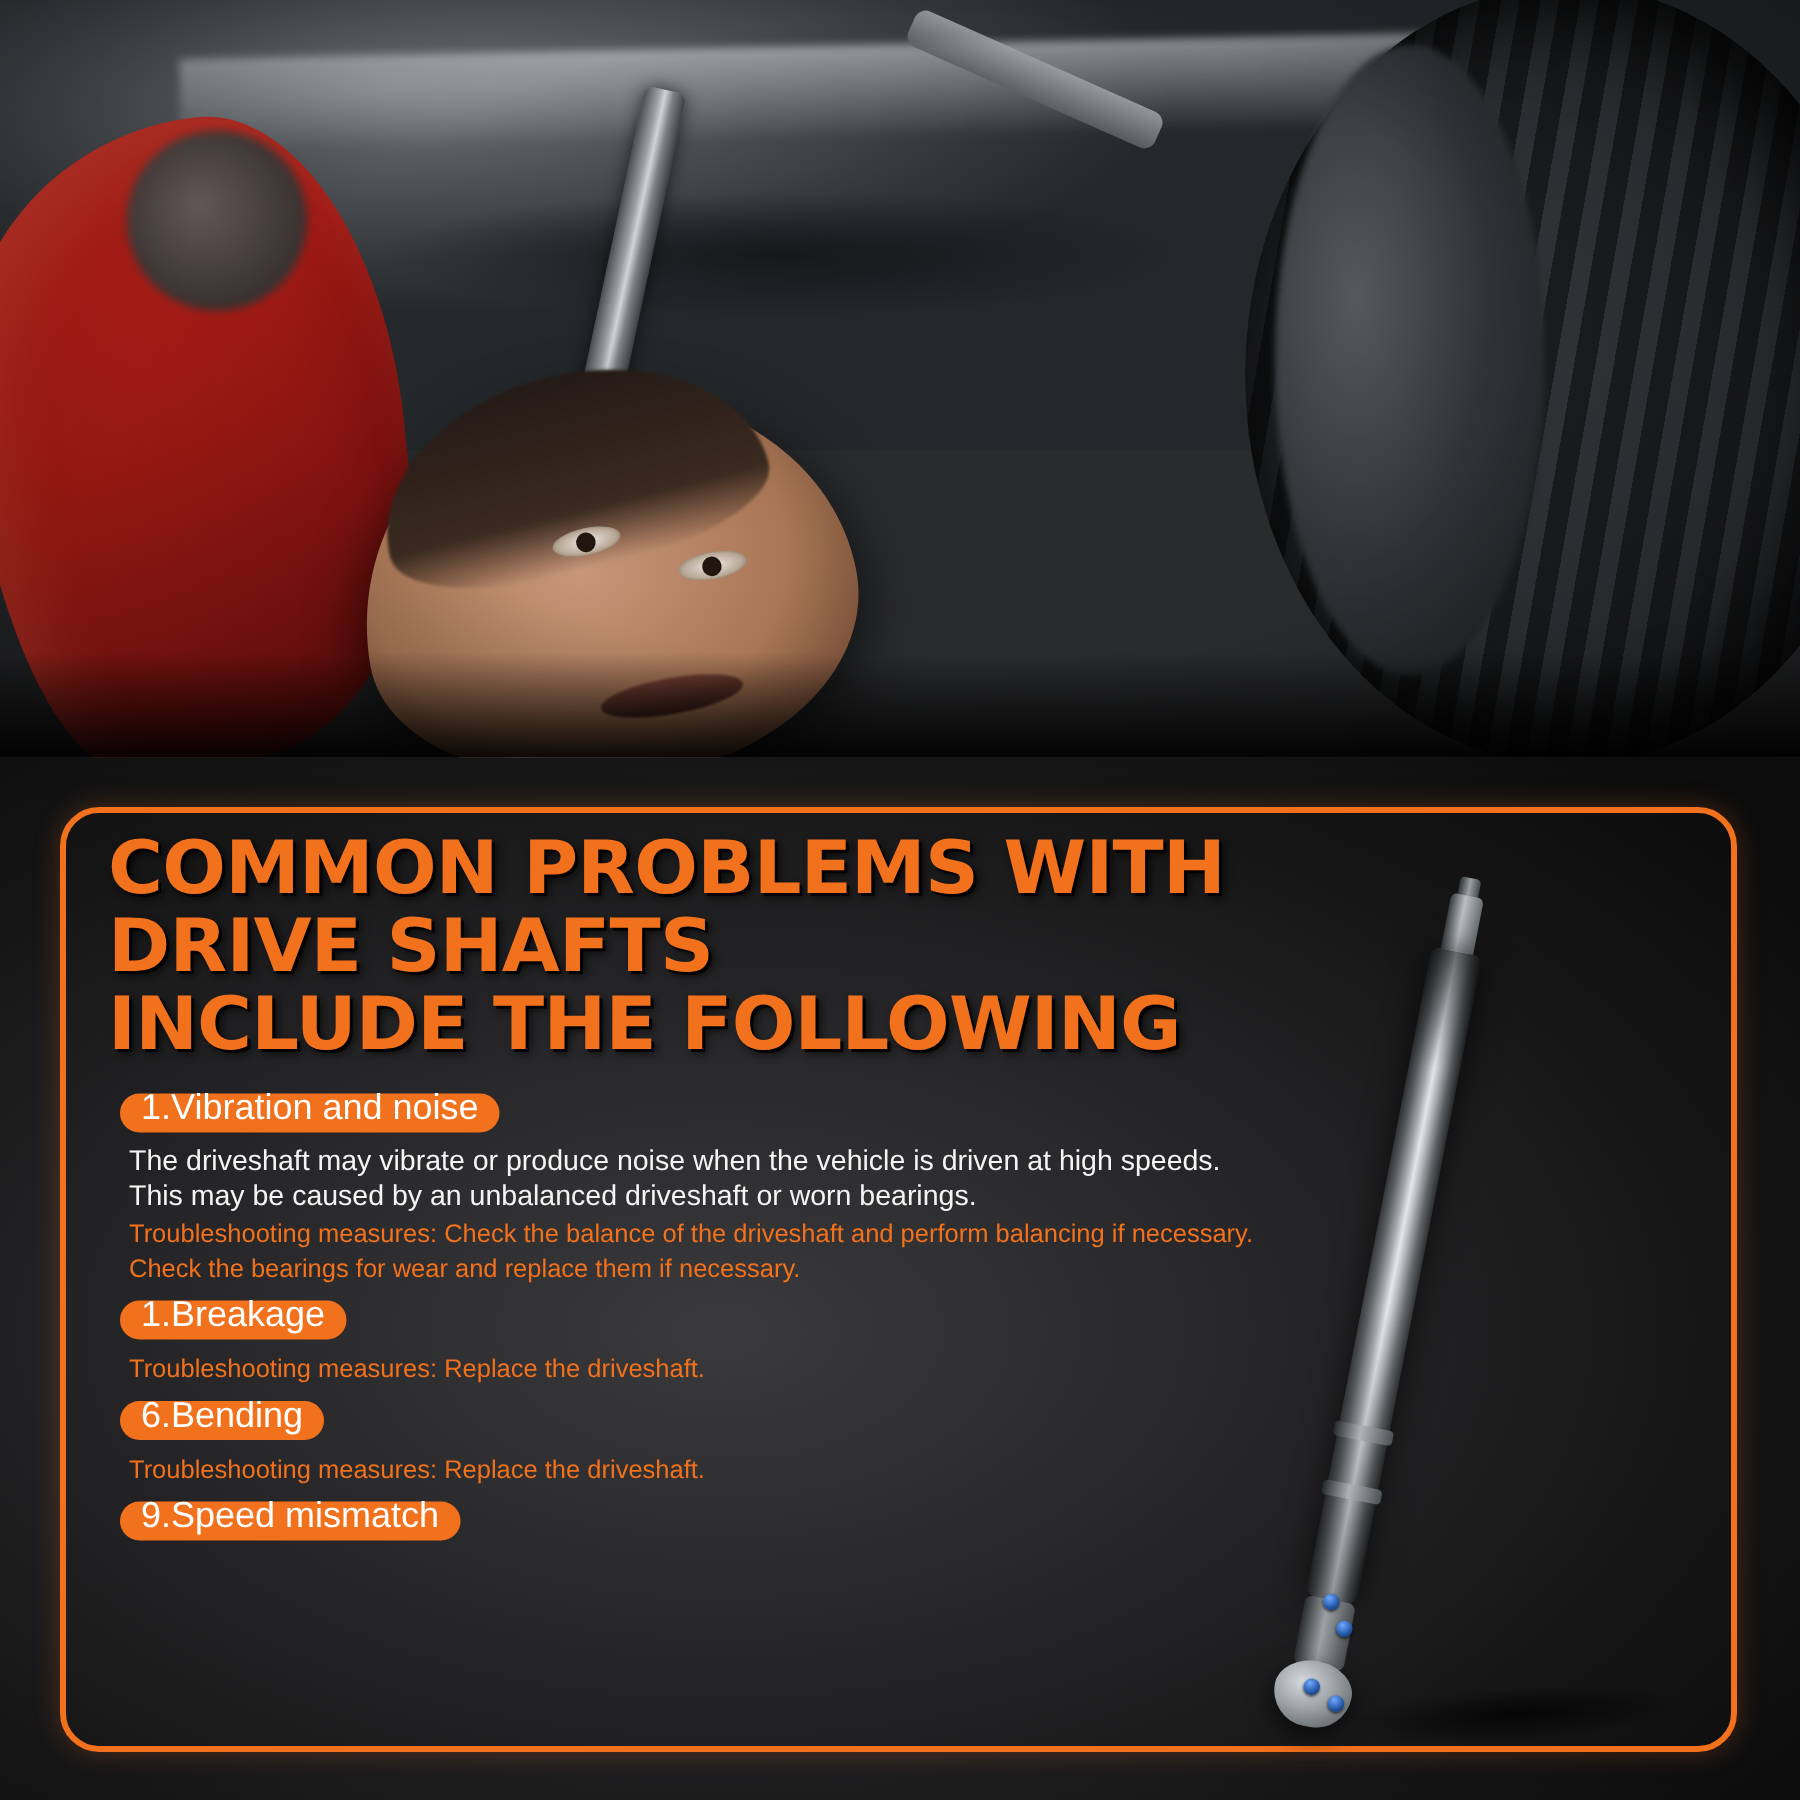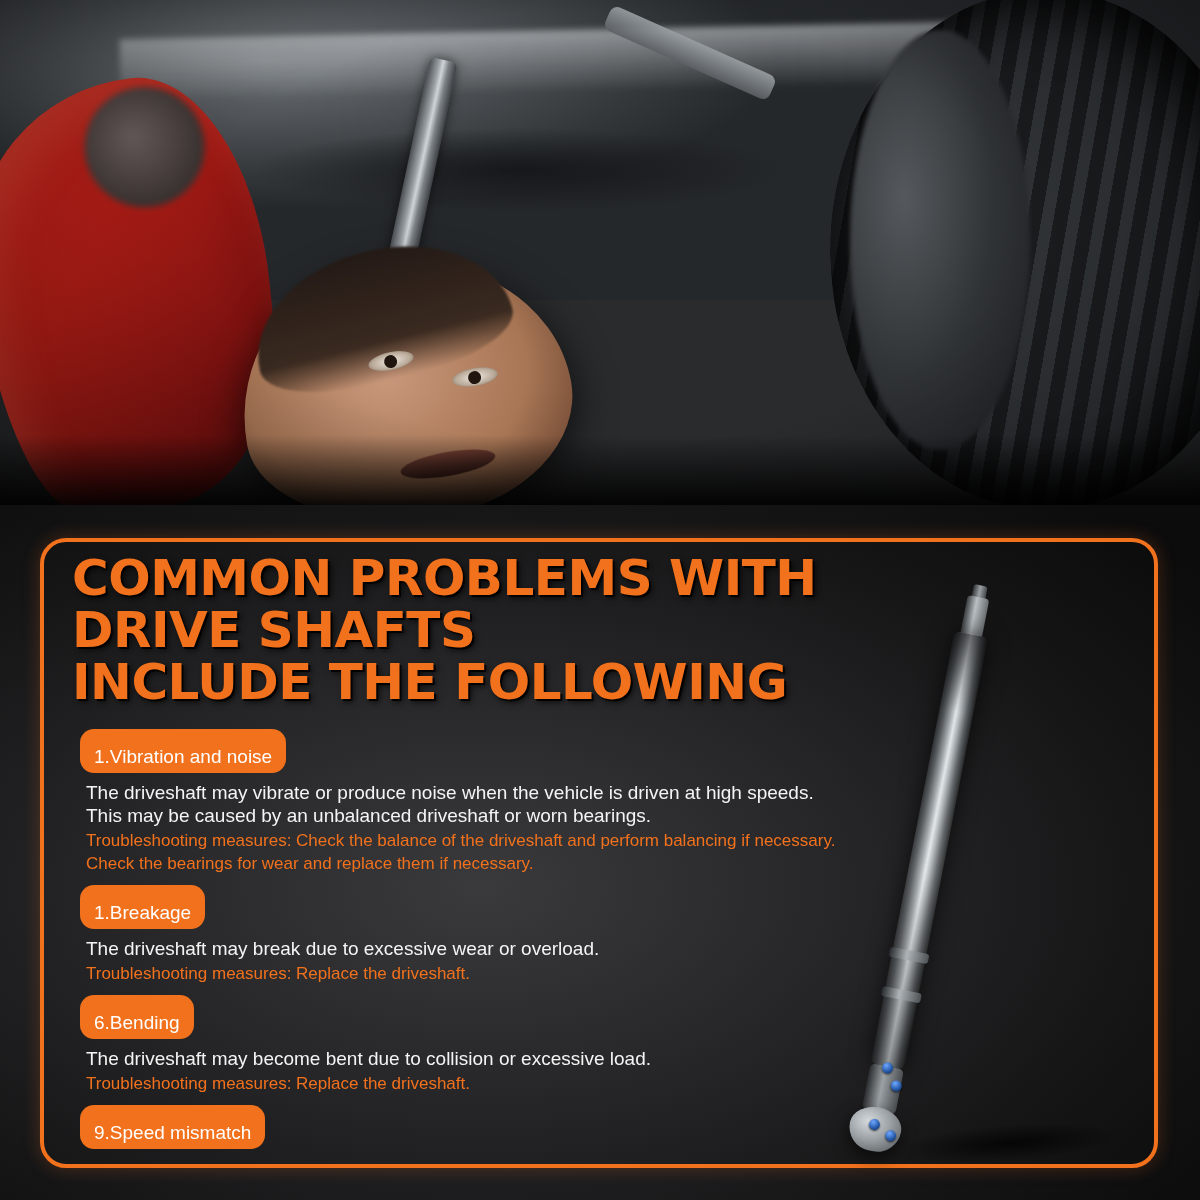--- a/index.html
+++ b/index.html
@@ -213,23 +213,23 @@
       2px 2px 0 rgba(0,0,0,0.85),
       3px 3px 6px rgba(0,0,0,0.7);
     margin: 0 0 14px 0;
     white-space: pre-line;
   }
 
   .pill {
     display: inline-block;
     background: #f2711c;
     color: #fff;
-    font-size: 19px;
+    font-size: 24px;
     line-height: 19px;
-    padding: 18px 14px 7px 14px;
+    padding: 0 14px 7px 14px;
     border-radius: 14px;
     margin: 6px 0 8px 8px;
     white-space: nowrap;
   }
 
   .body-text {
     color: #f4f4f4;
     font-size: 19px;
     line-height: 23px;
     margin: 0 0 2px 14px;
@@ -367,27 +367,25 @@
 
     <div class="section">
       <div class="pill">1.Vibration and noise</div>
       <p class="body-text">The driveshaft may vibrate or produce noise when the vehicle is driven at high speeds. This may be caused by an unbalanced driveshaft or worn bearings.</p>
       <p class="trouble-text">Troubleshooting measures: Check the balance of the driveshaft and perform balancing if necessary. Check the bearings for wear and replace them if necessary.</p>
     </div>
 
 
     <div class="section">
       <div class="pill">1.Breakage</div>
-      <p class="body-text">The driveshaft may break due to excessive wear or overload.</p>
       <p class="trouble-text">Troubleshooting measures: Replace the driveshaft.</p>
     </div>
 
     <div class="section">
       <div class="pill">6.Bending</div>
-      <p class="body-text">The driveshaft may become bent due to collision or excessive load.</p>
       <p class="trouble-text">Troubleshooting measures: Replace the driveshaft.</p>
     </div>
 
     <div class="section">
       <div class="pill">9.Speed mismatch</div>
       
       
     </div>
 
   </div>

